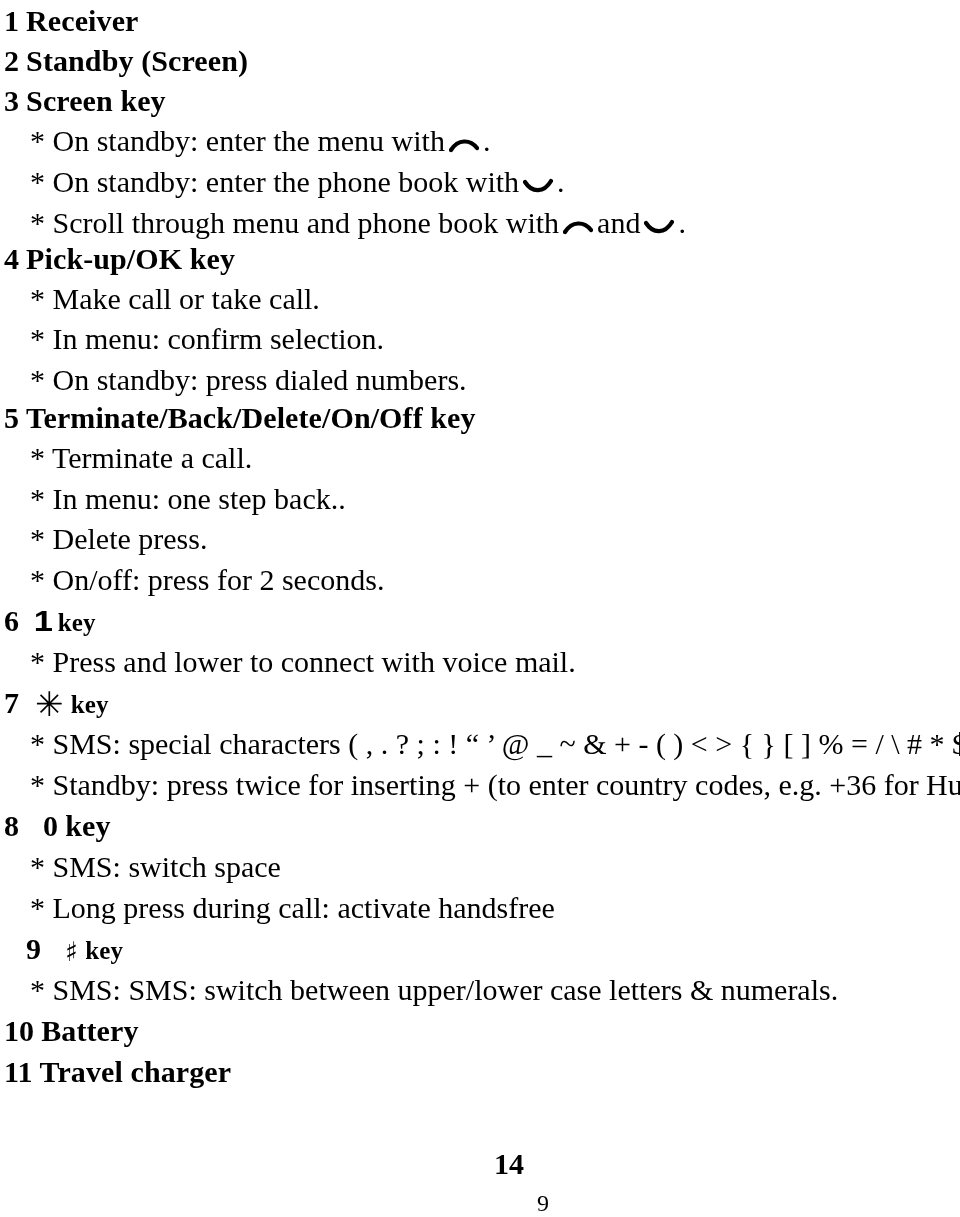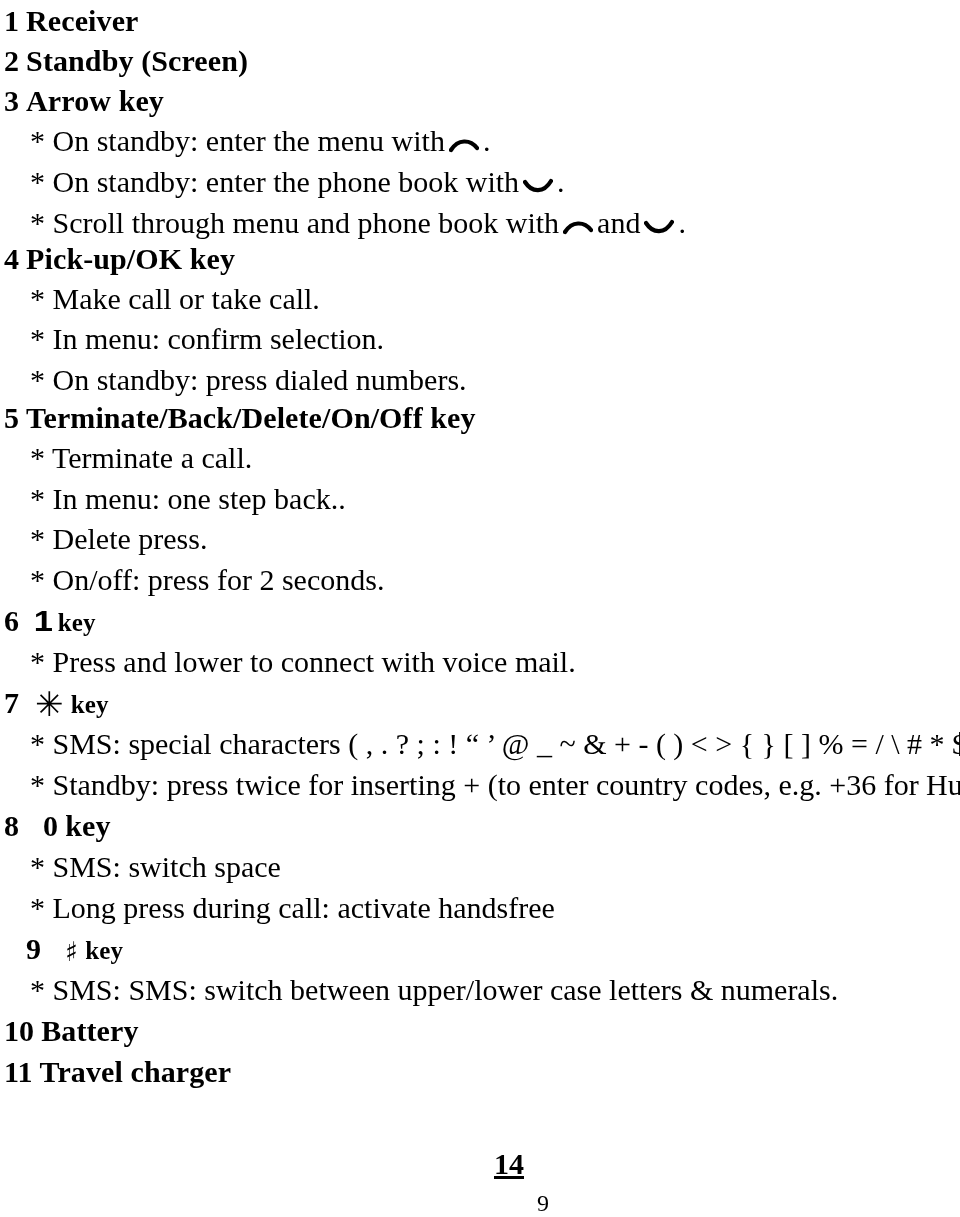--- a/index.html
+++ b/index.html
@@ -112,21 +112,21 @@
 
   <div class="line num-head" style="top:0px;">
     <span>1</span><span class="gap-sm"></span><span>Receiver</span>
   </div>
 
   <div class="line num-head" style="top:40px;">
     <span>2</span><span class="gap-sm"></span><span>Standby (Screen)</span>
   </div>
 
   <div class="line num-head" style="top:80px;">
-    <span>3</span><span class="gap-sm"></span><span>Arrow key</span>
+    <span>3</span><span class="gap-sm"></span><span>Screen key</span>
   </div>
 
   <div class="line bullet-line" style="top:120px;">
     <span>* On standby: enter the menu with</span><span class="glyph arc-up"><svg width="30" height="20" viewBox="0 0 30 20">
           <path d="M2 15 C 9 4, 21 4, 28 13" stroke="#000" stroke-width="4.2" fill="none" stroke-linecap="round"></path>
         </svg></span><span>.</span>
   </div>
 
   <div class="line bullet-line" style="top:161px;">
     <span>* On standby: enter the phone book with</span><span class="glyph arc-down"><svg width="30" height="20" viewBox="0 0 30 20">
@@ -212,16 +212,16 @@
   </div>
 
   <div class="line num-head" style="top:1010px;">
     <span>10</span><span class="gap-sm"></span><span>Battery</span>
   </div>
 
   <div class="line num-head" style="top:1051px;">
     <span>11</span><span class="gap-sm"></span><span>Travel charger</span>
   </div>
 
-  <div class="footer-main" style="left:494px; top:1149px;text-decoration:underline;">14</div>
+  <div class="footer-main" style="left:494px; top:1149px;">14</div>
   <div class="footer-sub" style="left:537px; top:1191px;">9</div>
 
 </div>
 
 </body></html>

